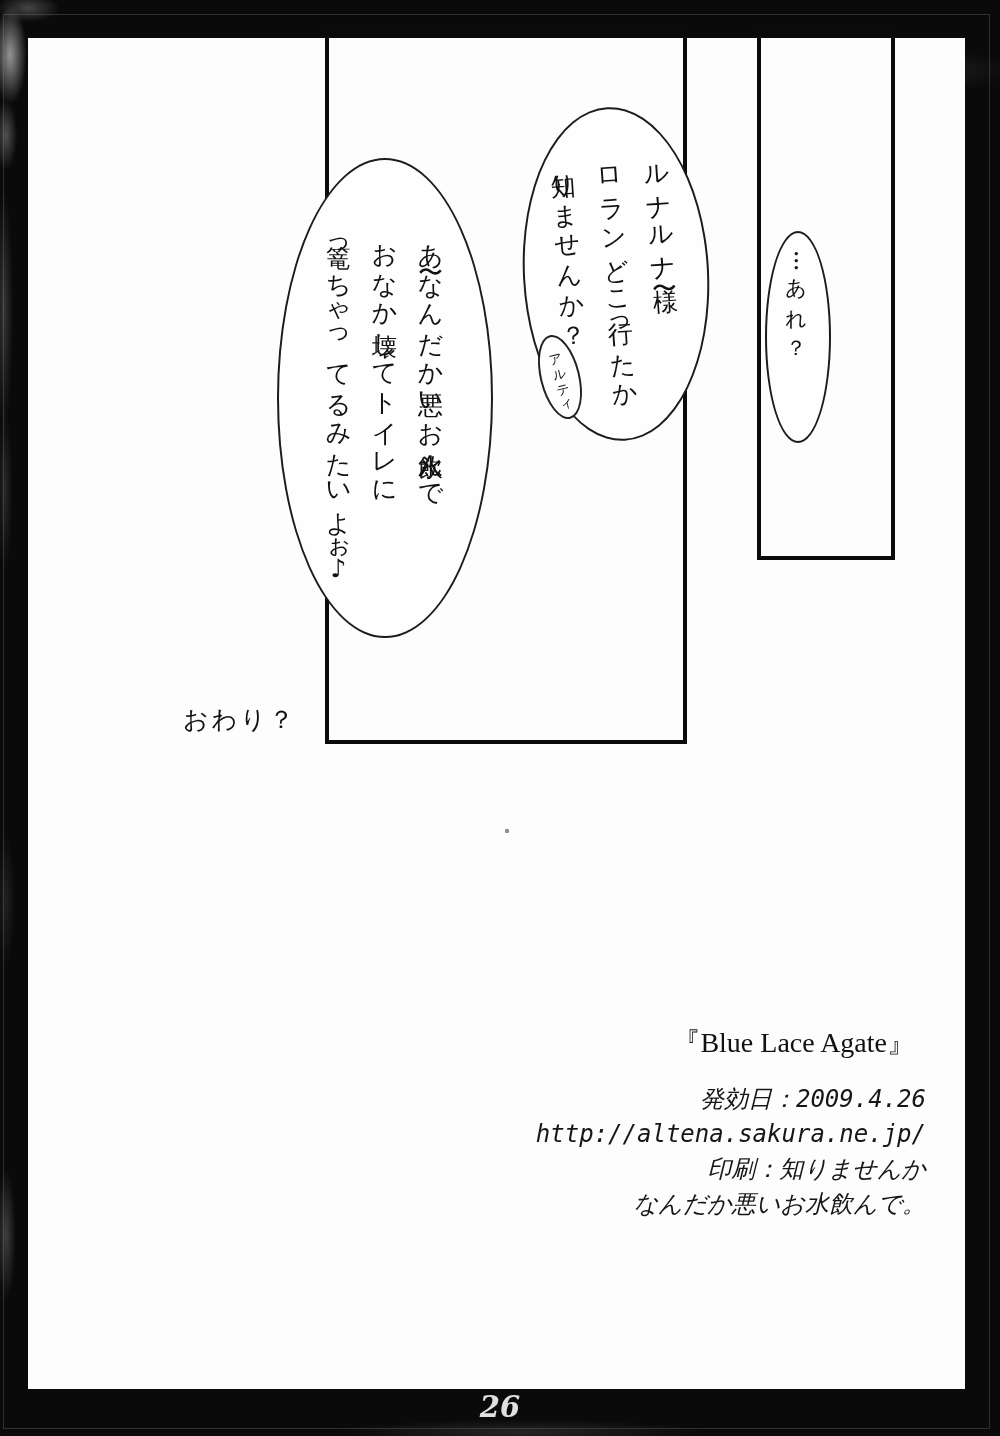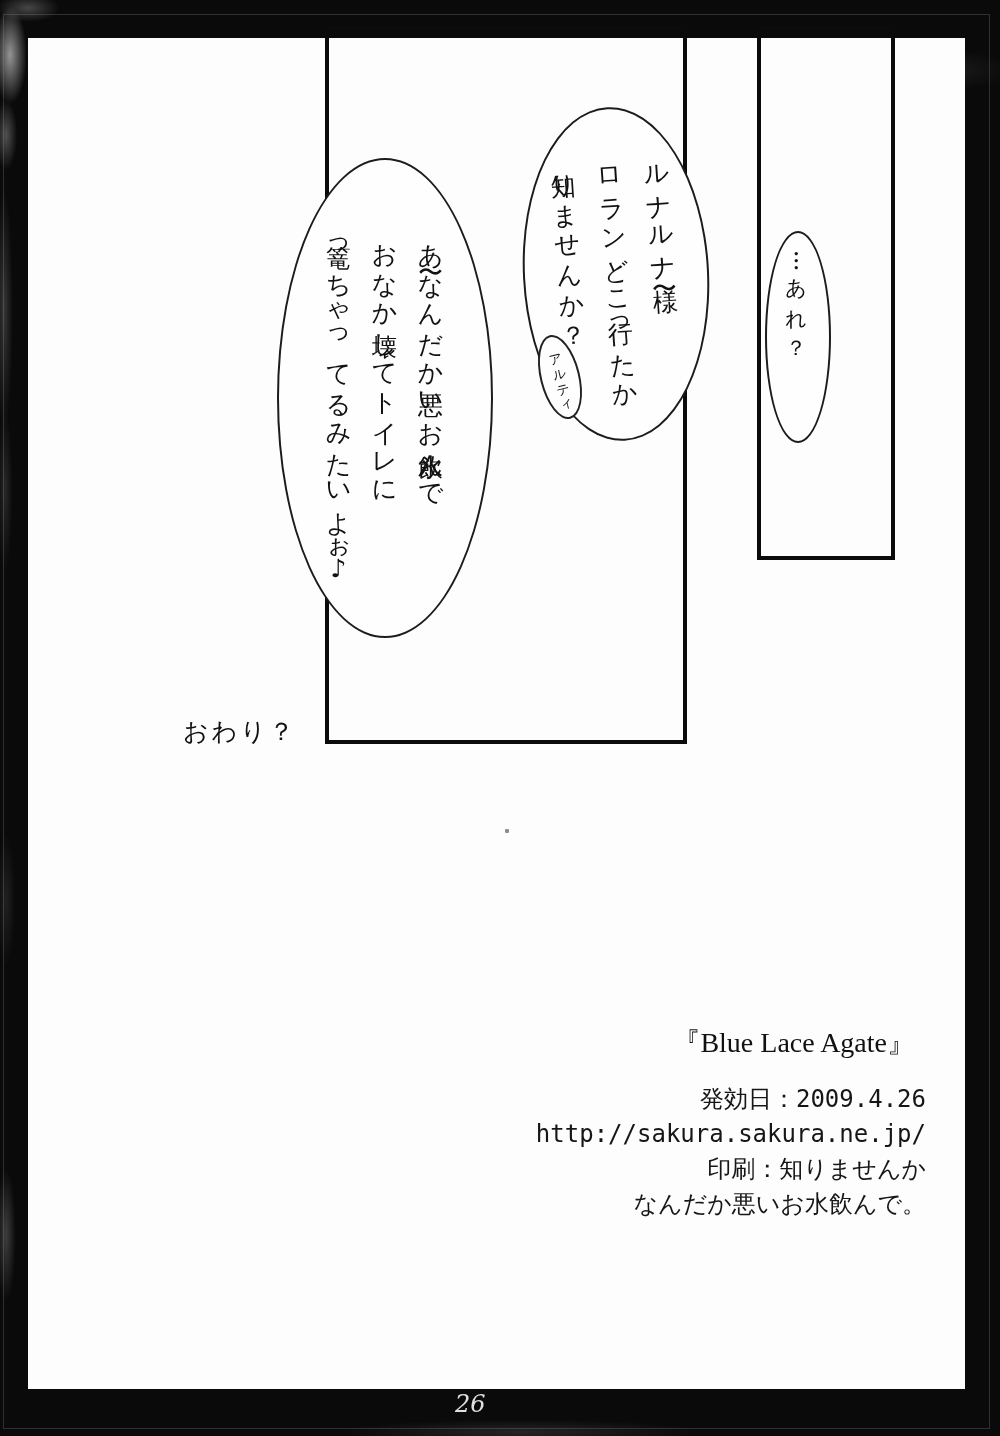--- a/index.html
+++ b/index.html
@@ -34,35 +34,36 @@
   }
   .sick-text{right:547px;top:226px;height:400px;font-size:25px;line-height:46px;letter-spacing:1px;}
   .q-text{right:322px;top:146px;height:270px;font-size:25px;line-height:47px;letter-spacing:2px;transform:rotate(-4deg);transform-origin:top right;}
   .are-text{right:190px;top:242px;height:185px;font-size:21px;letter-spacing:7px;}
   .speaker-tag{
     left:540px;top:334px;width:40px;height:86px;background:#fefefe;border:2px solid #222;
     border-radius:50%;box-sizing:border-box;z-index:5;transform:rotate(-14deg);
     display:flex;align-items:center;justify-content:center;
   }
   .speaker-tag .vtext{position:static;font-size:13px;letter-spacing:1px;line-height:1;}
-  .owari{left:183px;top:703px;font-size:25px;letter-spacing:3px;color:#111;z-index:4;margin-top:12px;}
+  .owari{left:183px;top:703px;font-size:25px;letter-spacing:3px;color:#111;z-index:4;}
   .colophon-title{
     right:85px;top:1024px;font-size:28px;color:#111;z-index:4;
     font-family:Liberation Serif, serif;
   }
   .colophon-lines{
     right:74px;top:1082px;text-align:right;color:#161616;z-index:4;
     font-size:24px;line-height:35px;
     font-family:"DejaVu Sans Mono","Liberation Mono",monospace;
   }
-  .colophon-lines p{margin:0;}
+  .colophon-lines p{margin:0;font-style:italic;}
   .page-number{
-    left:455px;top:1390px;width:90px;z-index:4;
-    font-size:24px;font-style:italic;color:#e0e0e0;
+    left:455px;top:1390px;width:90px;text-align:center;z-index:4;
+    font-size:29px;font-style:italic;color:#e0e0e0;
     font-family:"DejaVu Serif","Liberation Serif",serif;
+    font-weight:bold;
   }
   .artifact-dot{left:505px;top:829px;width:4px;height:4px;background:#8f8f8f;border-radius:1px;z-index:4;}
 </style>
 </head>
 <body>
 
 <div class="canvas">
 
   <div class="abs page"></div>
   <div class="abs inner-line"></div>
@@ -86,21 +87,21 @@
 
   <div class="abs bubble bubble-are"></div>
   <div class="abs vtext are-text">・・・あれ？</div>
 
   <div class="abs owari">おわり？</div>
 
   <div class="abs colophon-title">『Blue Lace Agate』</div>
 
   <div class="abs colophon-lines">
     <p>発効日：2009.4.26</p>
-    <p>http://sakura.sakura.ne.jp/</p>
+    <p>http://altena.sakura.ne.jp/</p>
     <p>印刷：知りませんか</p>
     <p>なんだか悪いお水飲んで。</p>
   </div>
 
   <div class="abs page-number">26</div>
 
   <div class="abs artifact-dot"></div>
 
 </div>
 

